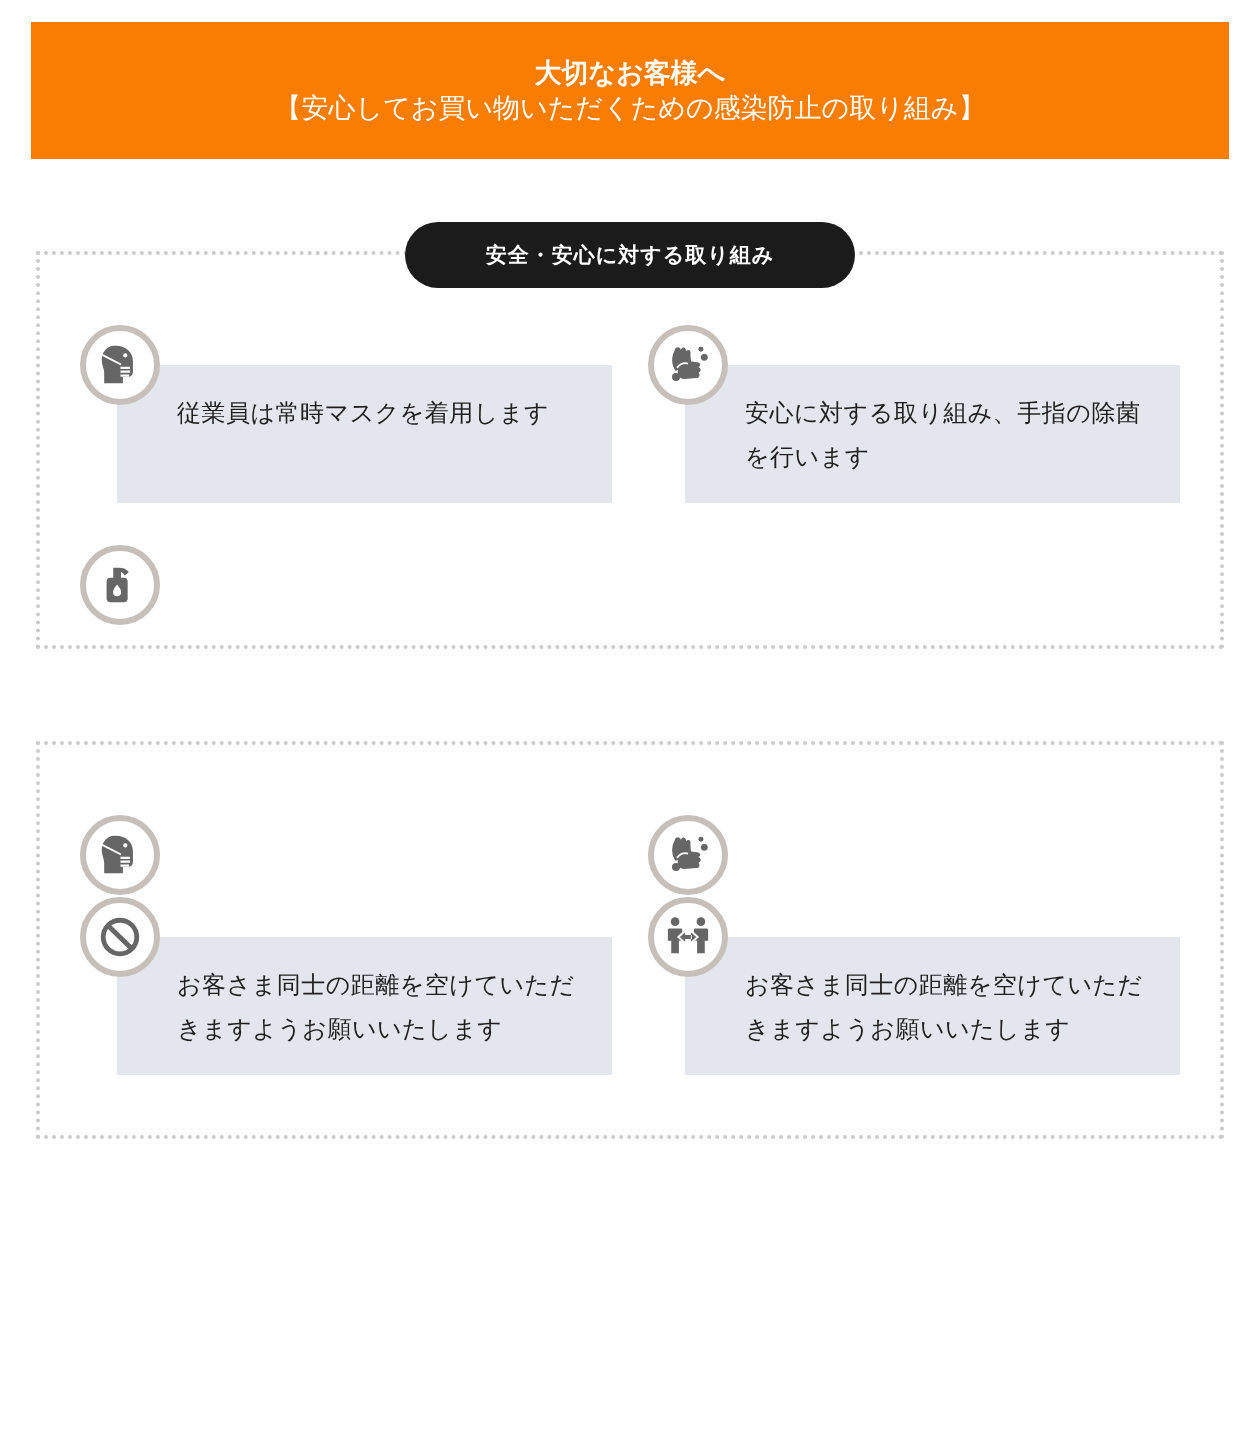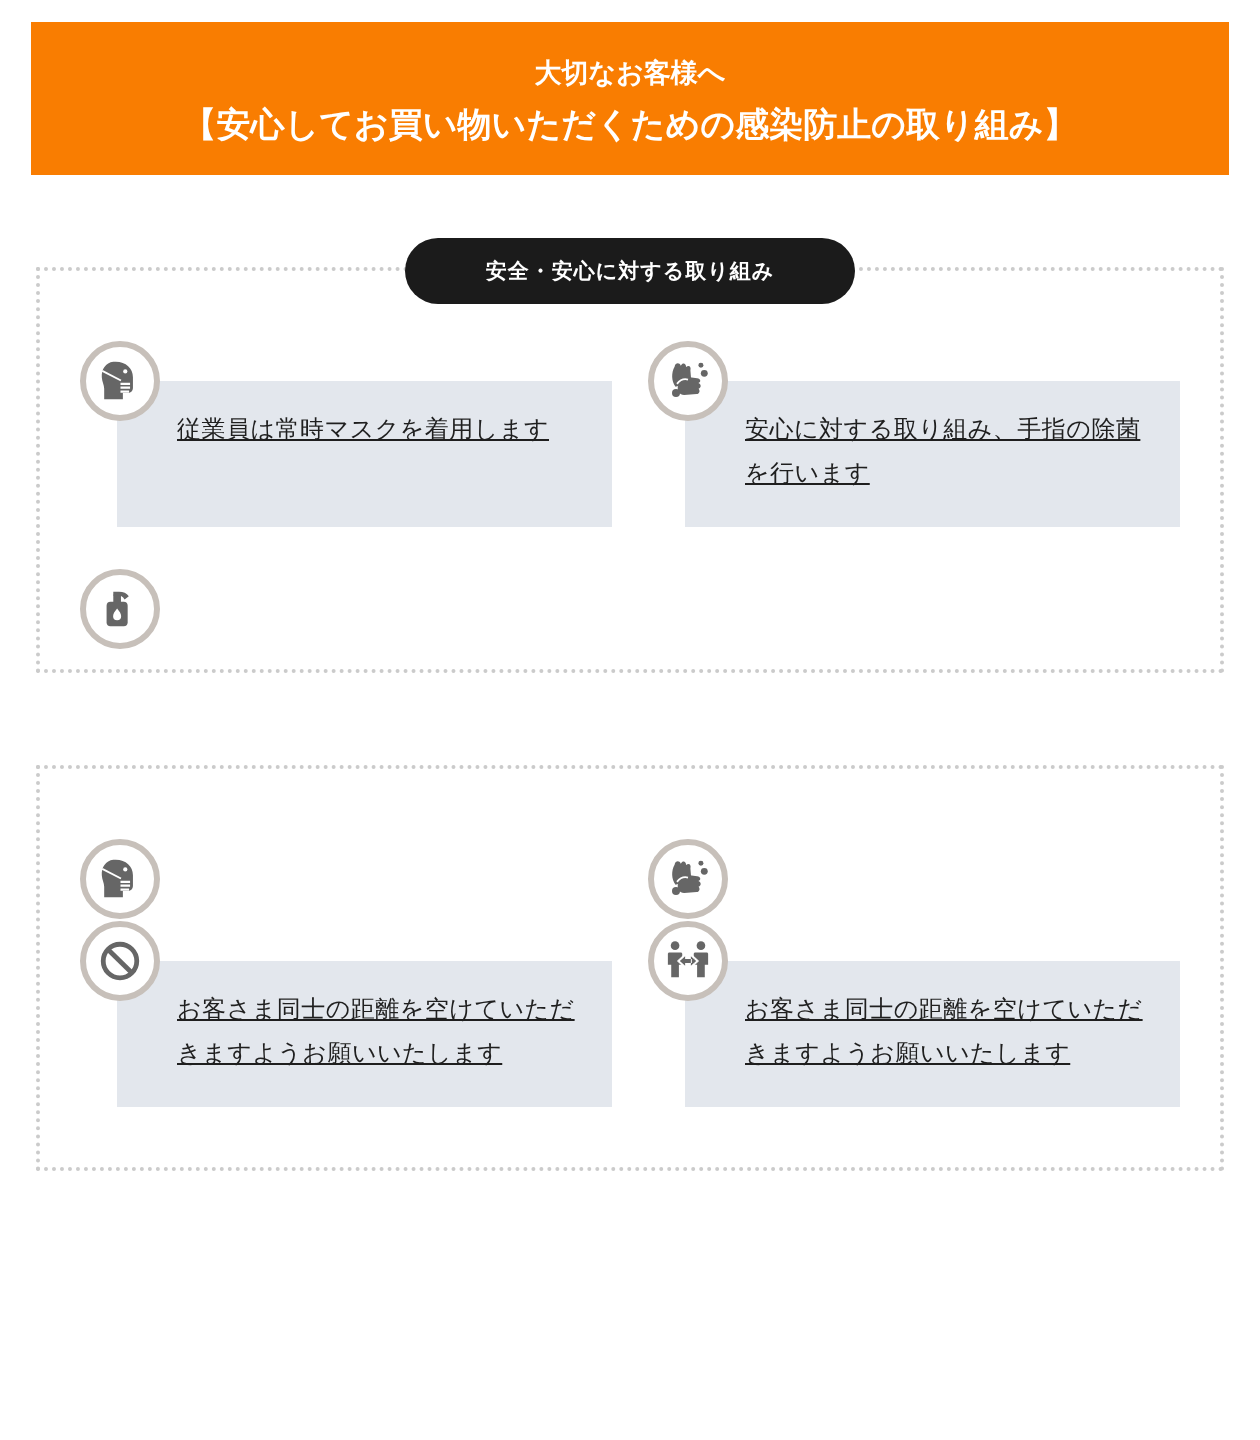--- a/index.html
+++ b/index.html
@@ -24,34 +24,33 @@
     margin:22px 31px 0;
     background:var(--banner-bg);
     color:#ffffff;
     text-align:center;
     padding:35px 20px;
   }
   .banner-title{
     font-size:27px;
     font-weight:bold;
     line-height:32px;
-    margin:0 0 19px 0;
+    margin:0 0 3px 0;
   }
   .banner-subtitle{
-    font-size:34px;
-    font-weight:bold;
+    font-size:27px;
+    font-weight:normal;
     line-height:32px;
     margin:0;
   }
   .section{
     position:relative;
     margin:92px 36px 0;
     border:4px dotted var(--border-dots);
     padding:70px 40px 60px;
-    text-decoration:underline;
   }
   .section-pill{
     position:absolute;
     top:-33px;
     left:50%;
     transform:translateX(-50%);
     width:450px;
     height:66px;
     background:var(--pill-bg);
     border-radius:33px;
@@ -93,21 +92,21 @@
   }
   .icon-badge svg{
     width:46px;
     height:46px;
     display:block;
   }
   .card{
     flex:1;
     background:var(--card-bg);
     min-height:125px;
-    padding:26px 26px 32px 60px;
+    padding:26px 26px 24px 60px;
     font-size:24px;
     line-height:44px;
     letter-spacing:0.5px;
   }
   .glyph{fill:var(--icon-glyph);}
   .glyph-stroke{stroke:var(--icon-glyph);fill:none;}
 </style>
 </head>
 <body>
 

